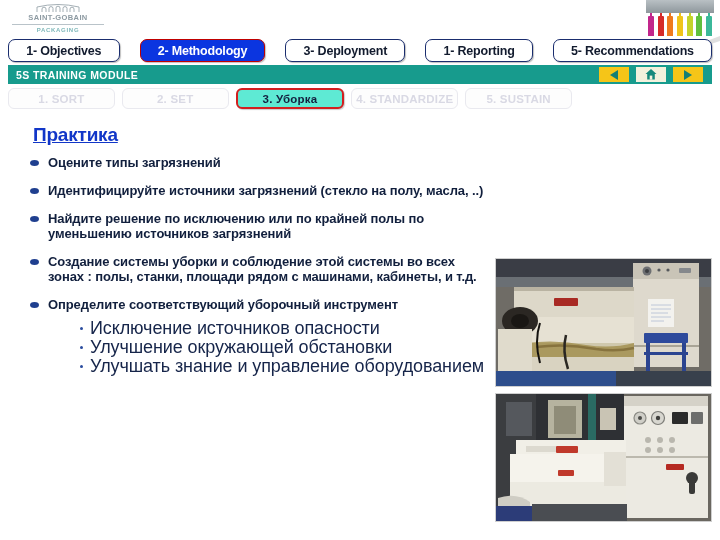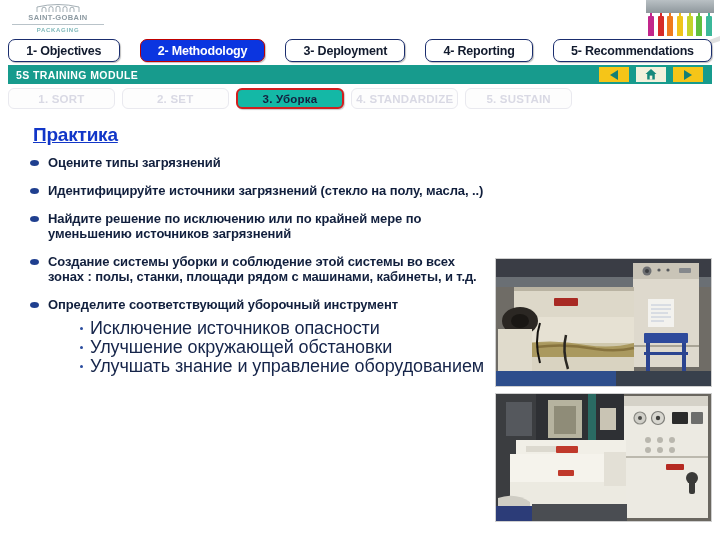--- a/index.html
+++ b/index.html
@@ -197,21 +197,21 @@
     color: #d9d9e4;
     font-size: 11.5px;
     font-weight: bold;
     display: flex;
     align-items: center;
     justify-content: center;
     letter-spacing: 0.2px;
     white-space: nowrap;
   }
   .step.active {
-    background: #14b8a6;
+    background: #5eead4;
     border: 2px solid #d21f1f;
     color: #14203f;
     box-shadow: 1px 1px 1px rgba(0,0,0,.2);
   }
 
   
   .slide-title {
     position: absolute;
     left: 33px;
     top: 124px;
@@ -332,21 +332,21 @@
   <div class="tab">
       <span>1- Objectives</span>
     </div>
   <div class="tab active">
       <span>2- Methodology</span>
     </div>
   <div class="tab">
       <span>3- Deployment</span>
     </div>
   <div class="tab">
-      <span>4- Reporting</span>
+      <span>1- Reporting</span>
     </div>
   <div class="tab">
       <span>5- Recommendations</span>
     </div>
 </div>
 
 <div class="modulebar">
   <span class="title">5S TRAINING MODULE</span>
   <div class="navbtns">
     <div class="navbtn">
@@ -391,21 +391,21 @@
     <span class="txt">Оцените типы загрязнений</span>
   </div>
 
   <div class="bullet wide">
     <span class="dot"></span>
     <span class="txt">Идентифицируйте источники загрязнений (стекло на полу, масла, ..)</span>
   </div>
 
   <div class="bullet">
     <span class="dot"></span>
-    <span class="txt" style="width:530px">Найдите решение по исключению или по крайней мере по уменьшению источников загрязнений</span>
+    <span class="txt" style="width:530px">Найдите решение по исключению или по крайней полы по уменьшению источников загрязнений</span>
   </div>
 
   <div class="bullet">
     <span class="dot"></span>
     <span class="txt" style="width:438px">Создание системы уборки и соблюдение этой системы во всех зонах : полы, станки, площади рядом с машинами, кабинеты, и т.д.</span>
   </div>
 
   <div class="bullet">
     <span class="dot"></span>
     <span class="txt" style="width:400px">Определите соответствующий уборочный инструмент</span>

